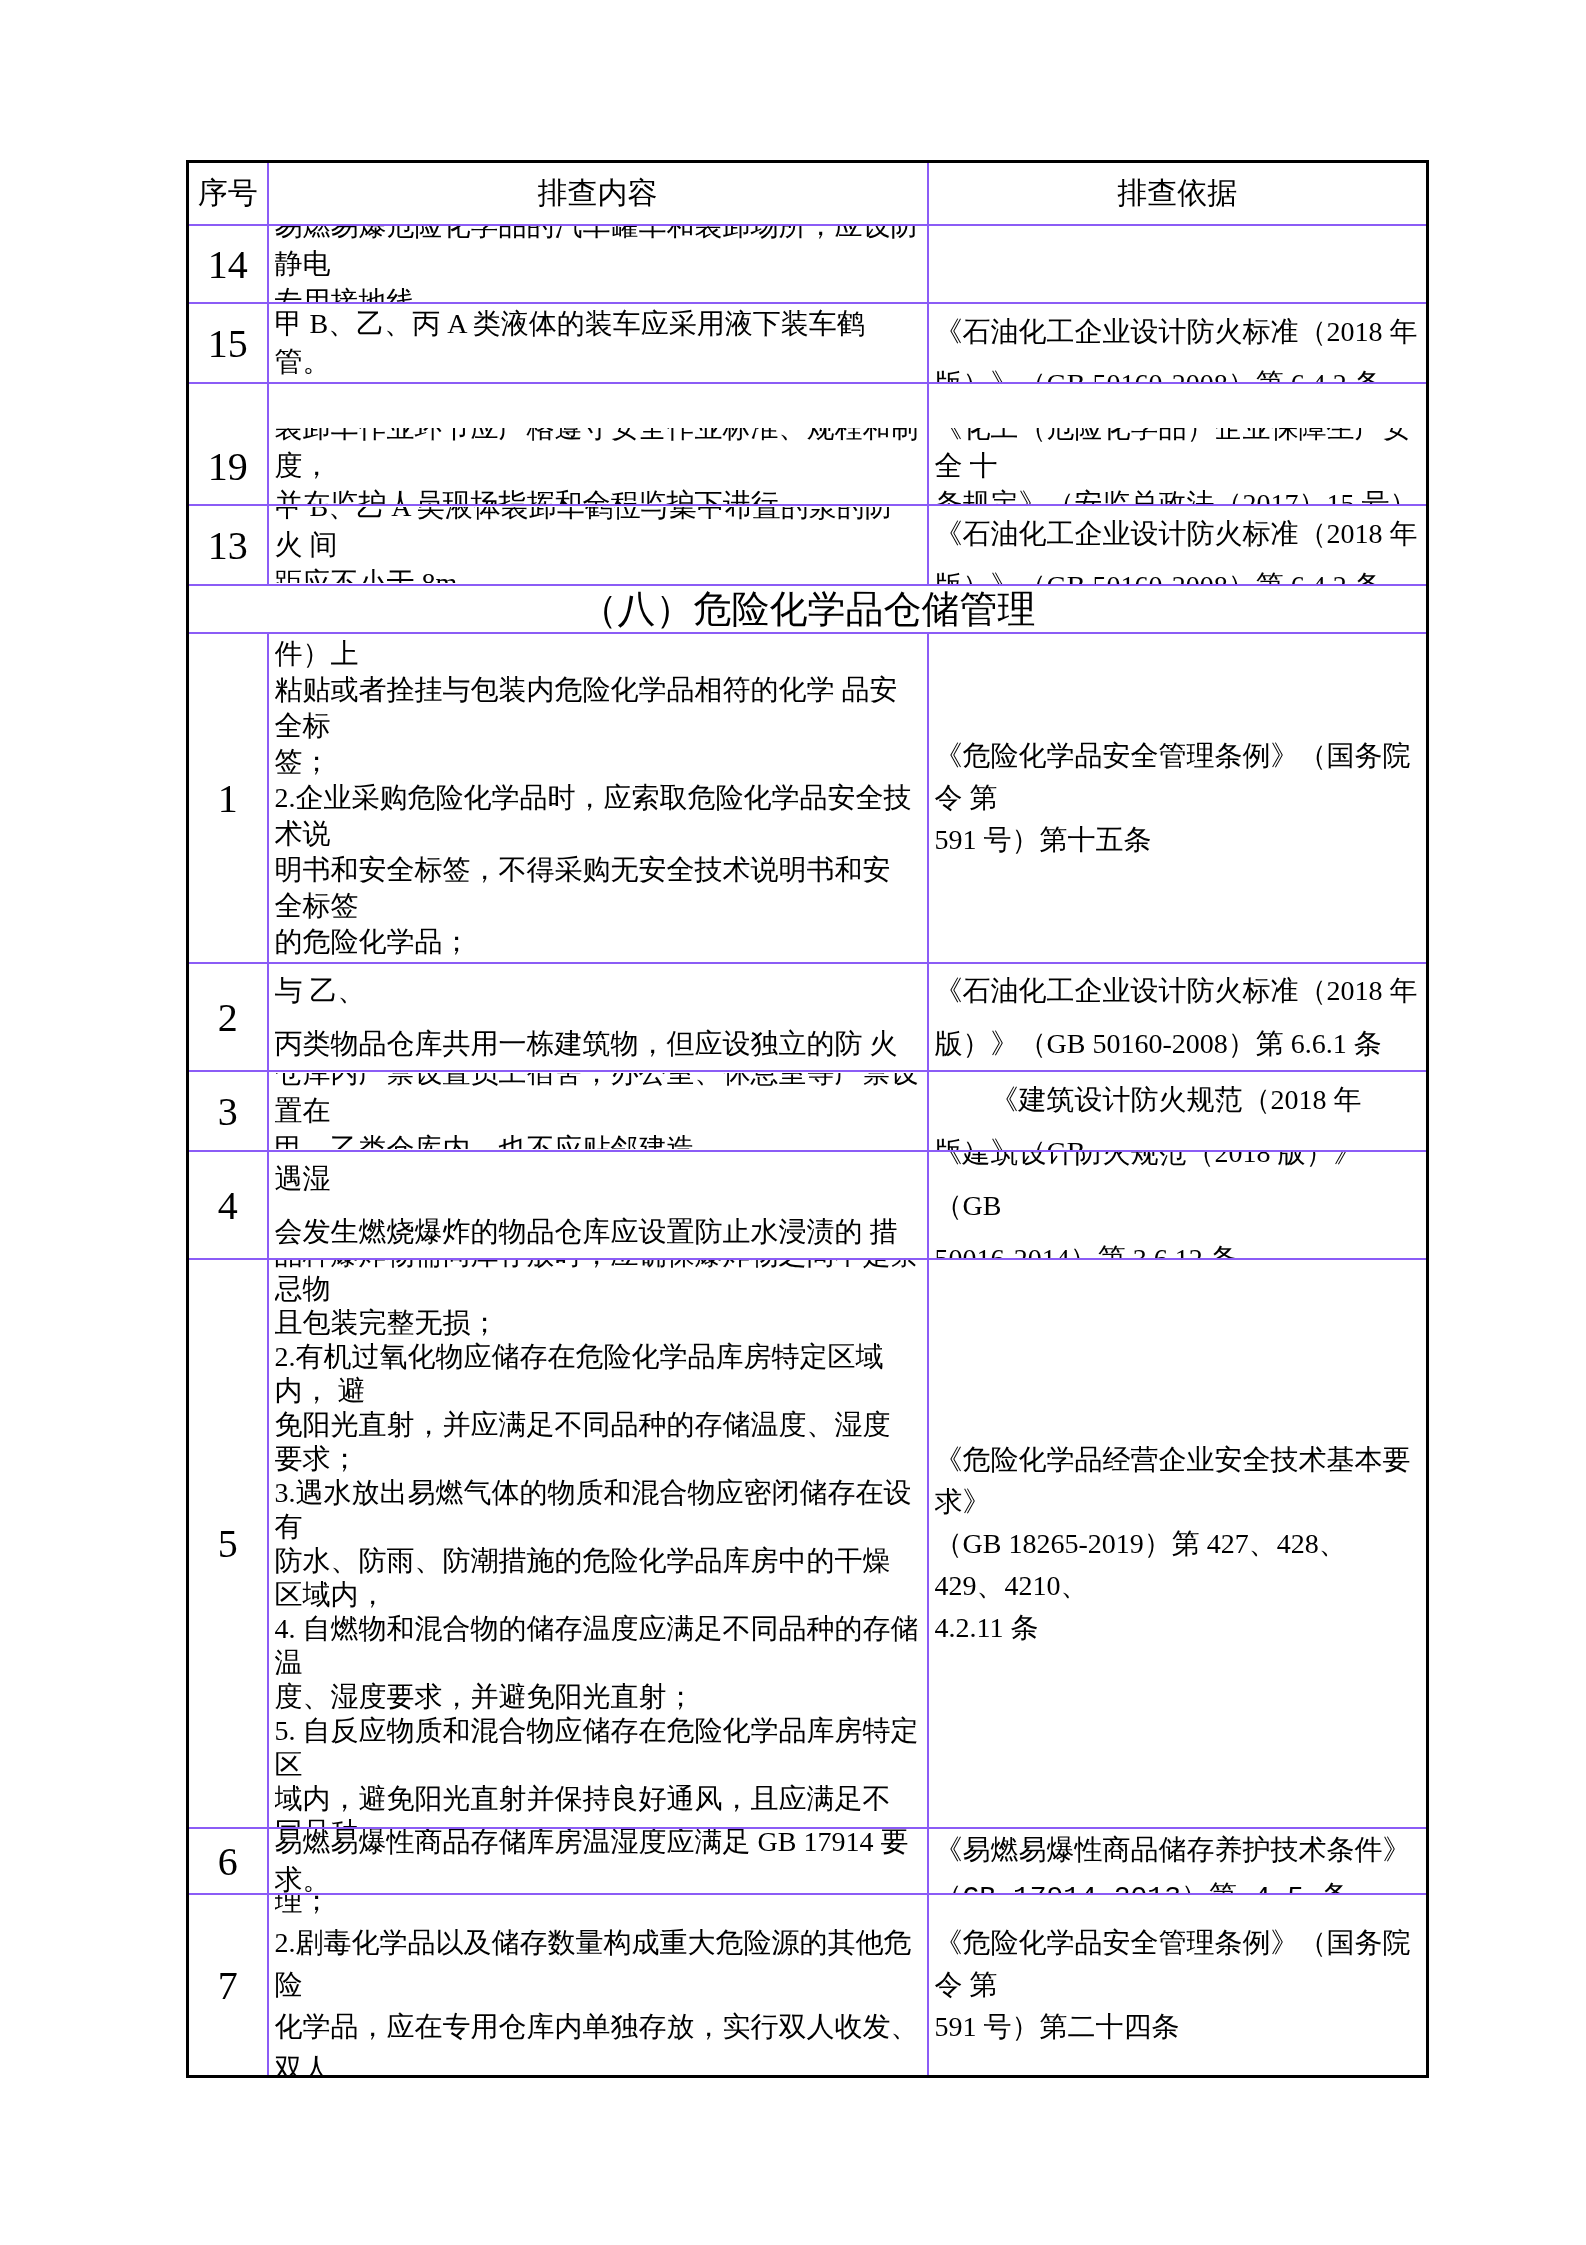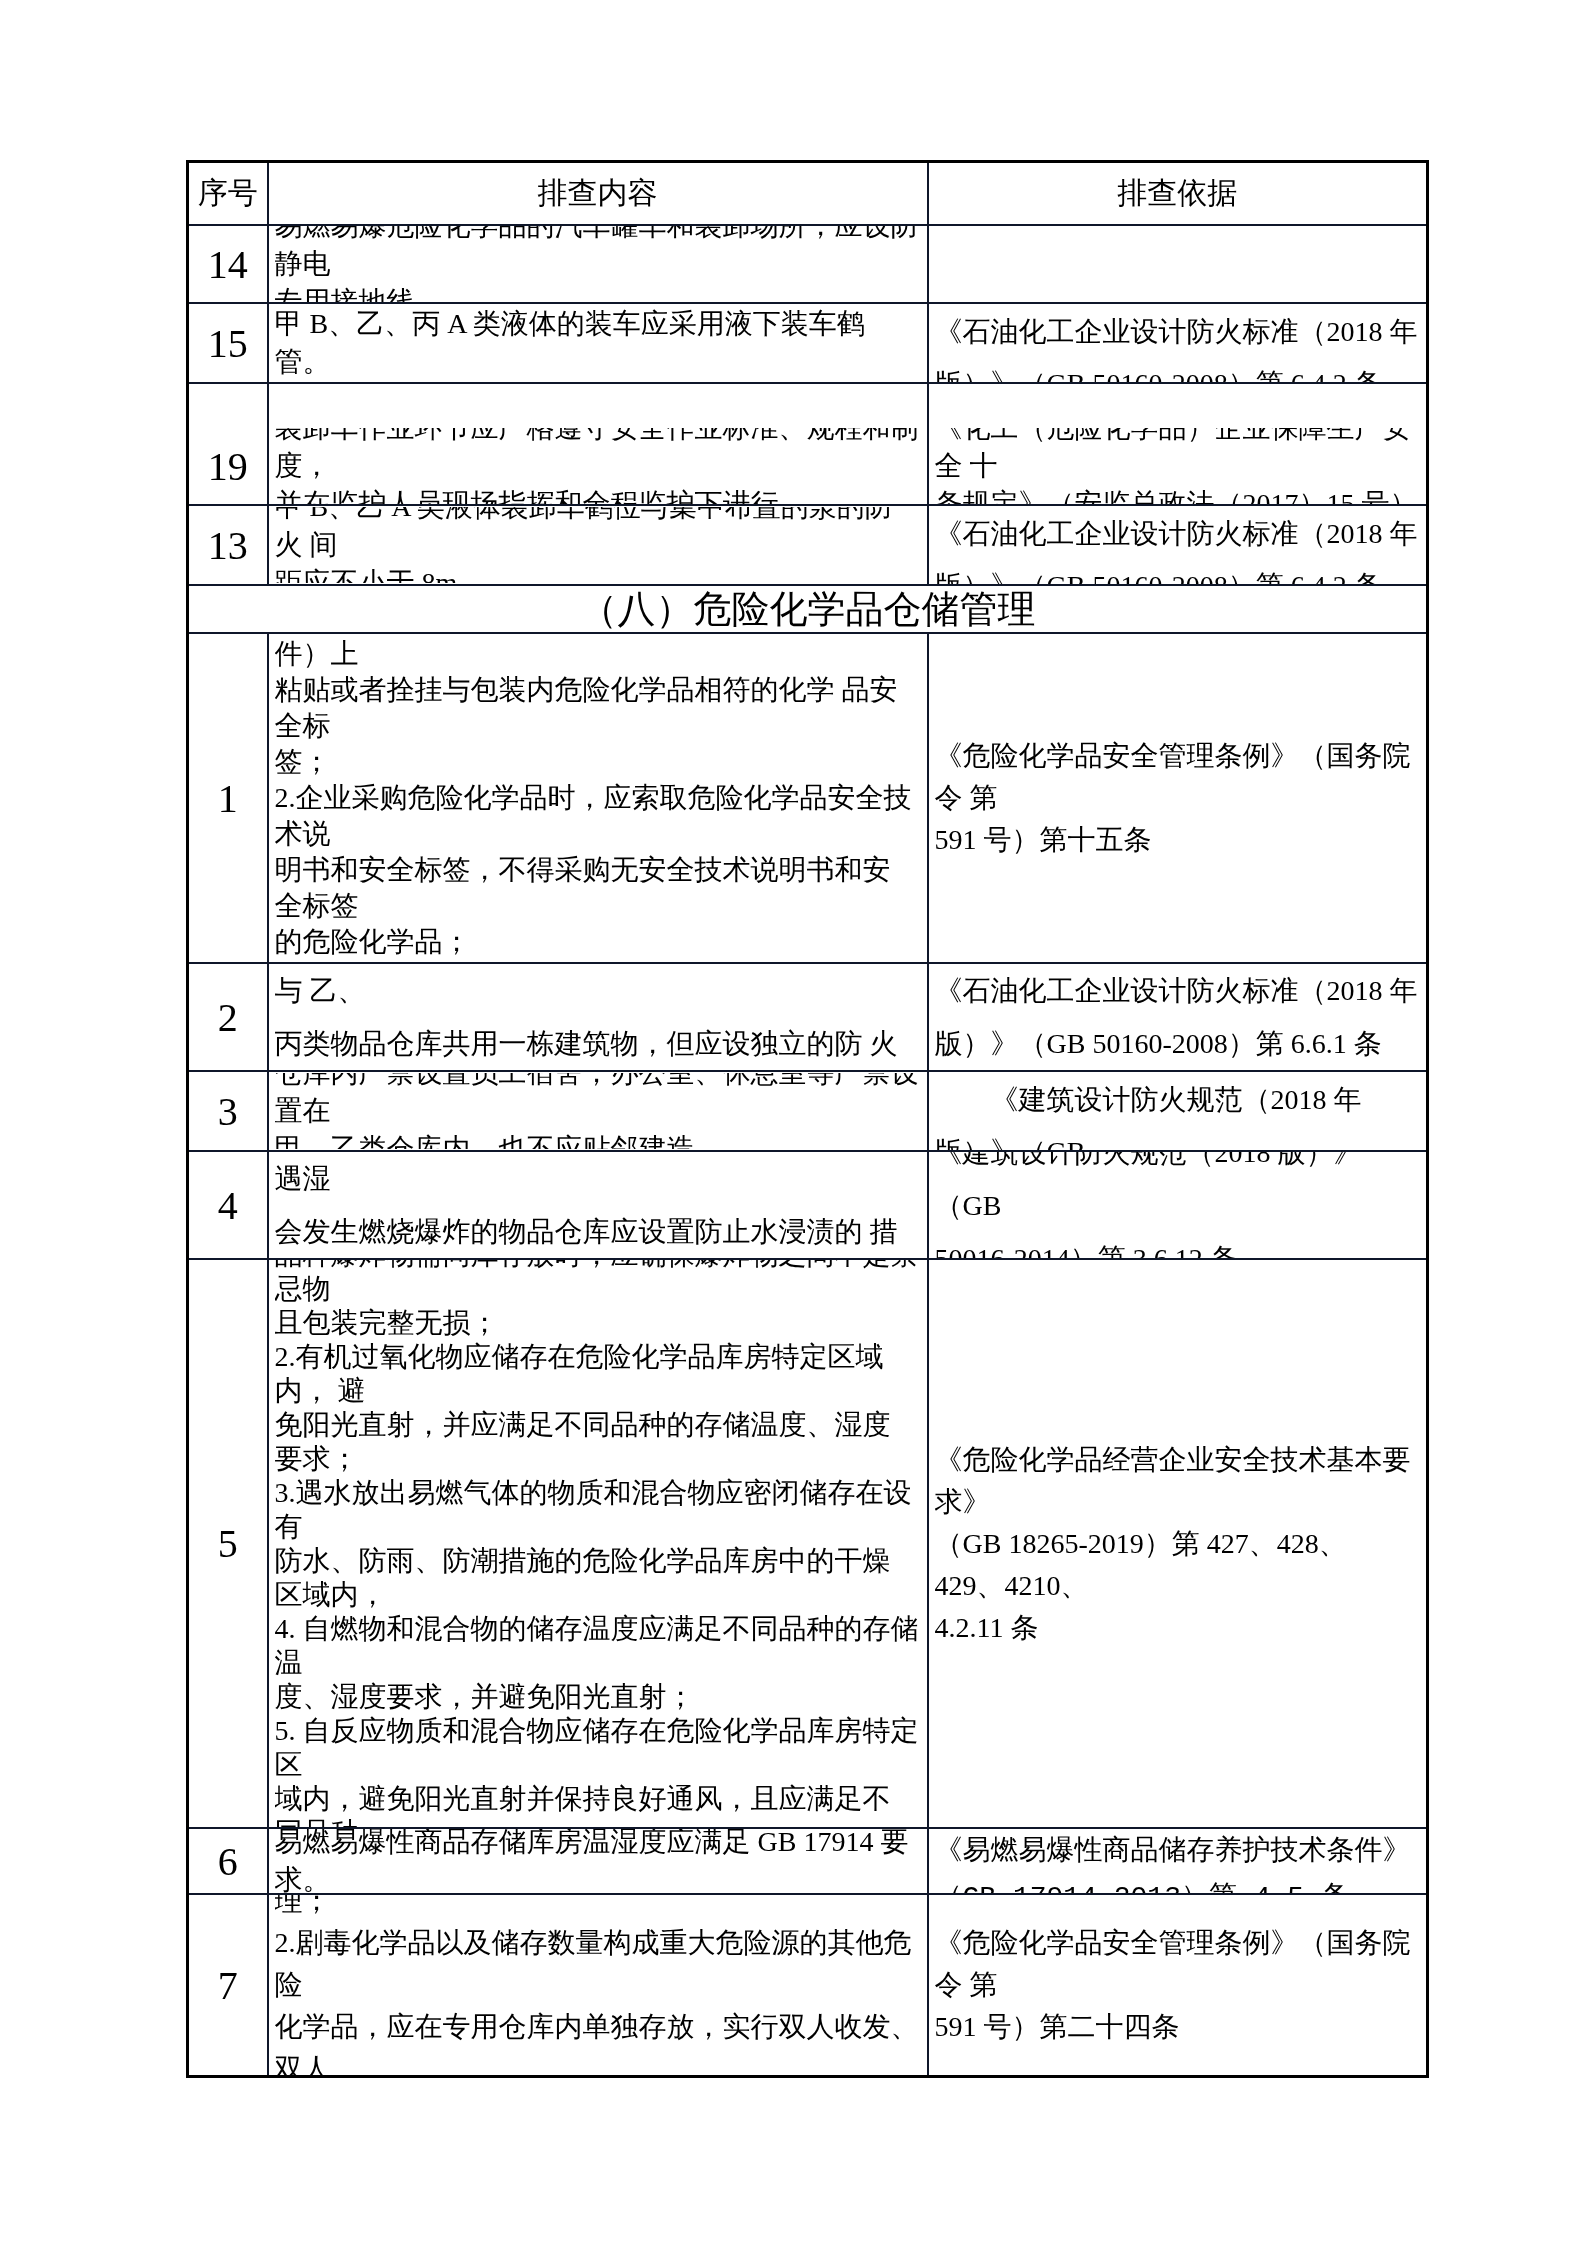--- a/index.html
+++ b/index.html
@@ -14,21 +14,21 @@
     position:absolute;left:186px;top:160px;
     width:1240px;
     border-collapse:collapse;
     table-layout:fixed;
     border:3px solid #000;
   }
   col.c-no{width:80px;}
   col.c-content{width:660px;}
   col.c-basis{width:500px;}
   td,th{
-    border:2px solid #0f172a;
+    border:2px solid #8b5cf6;
     padding:0 6px;
     font-weight:normal;
     vertical-align:middle;
   }
   th{font-size:30px;text-align:center;}
   .cellbox{
     display:flex;flex-direction:column;justify-content:center;
     overflow:hidden;width:100%;
   }
   .no-cell{text-align:center;font-size:40px;}

